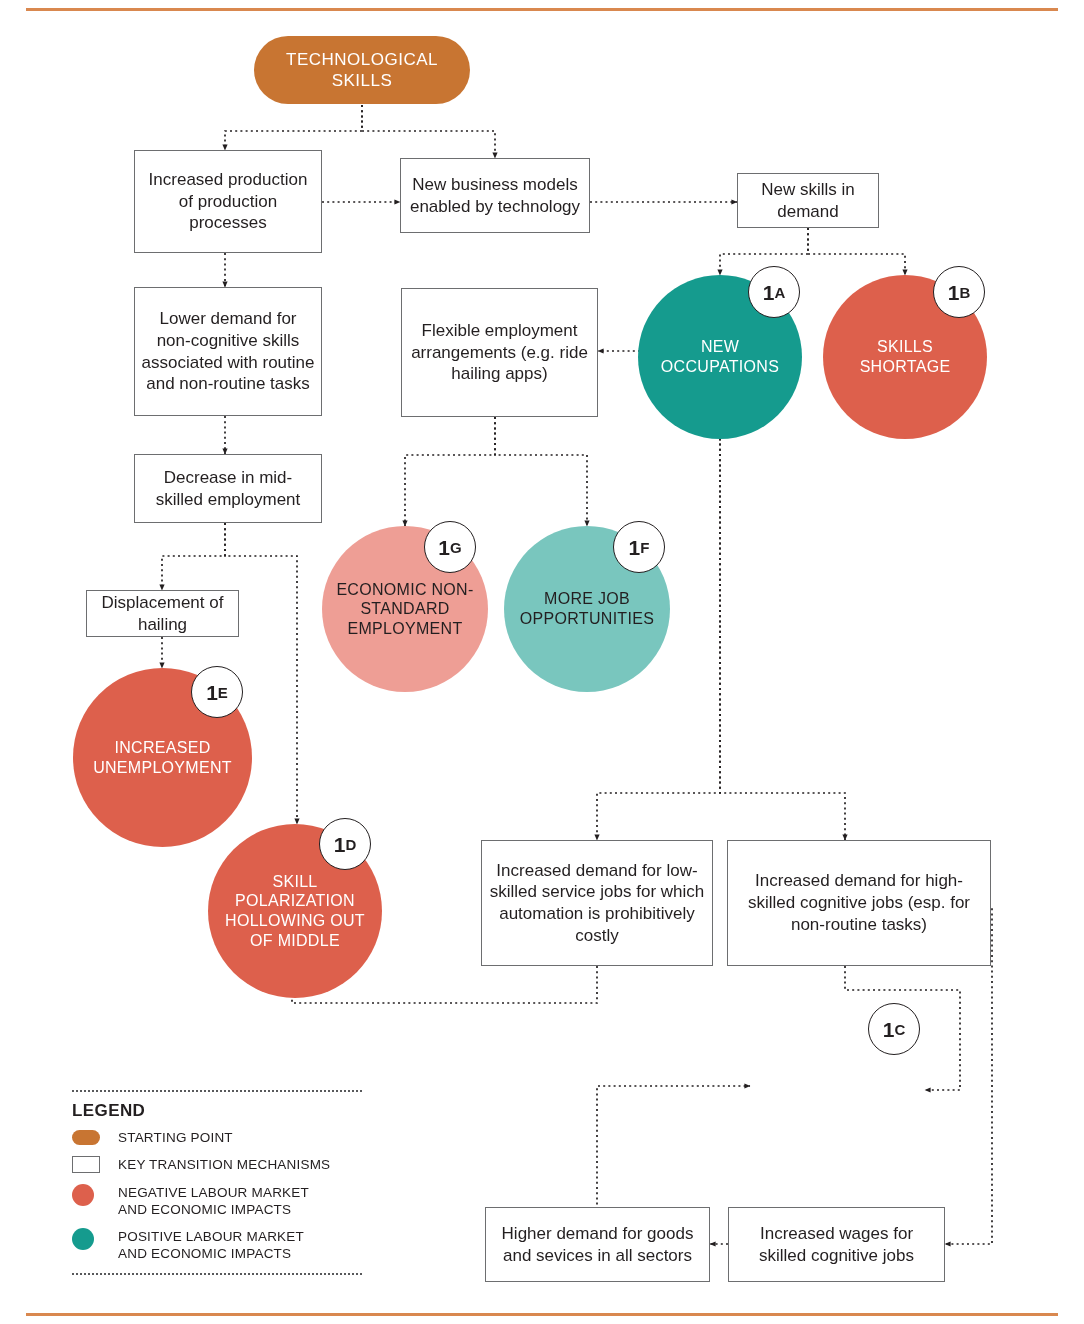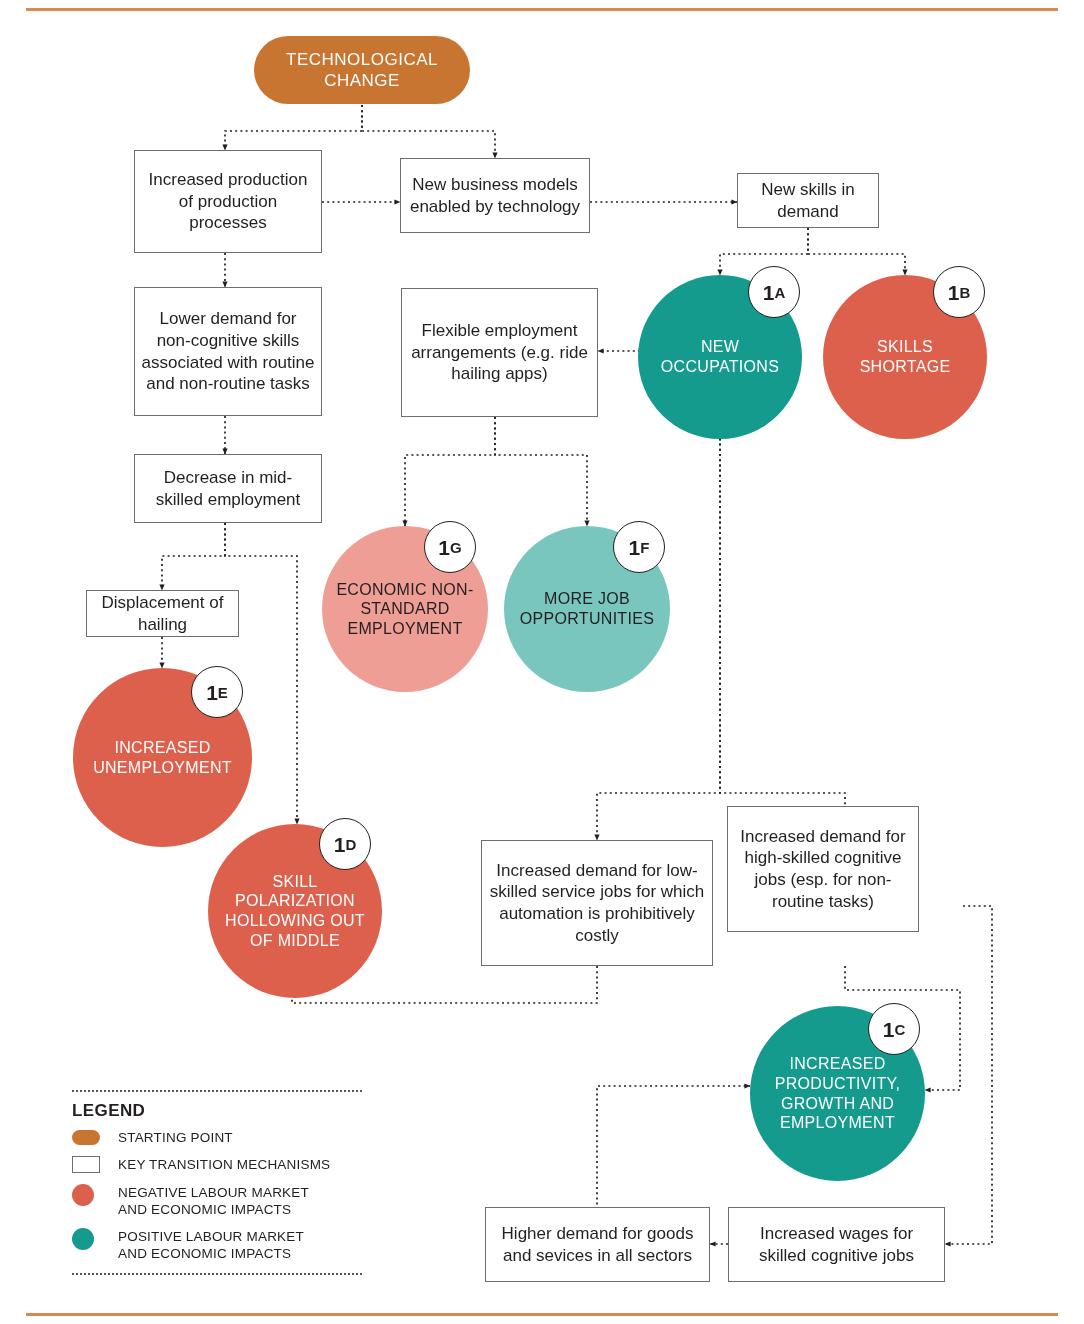--- a/index.html
+++ b/index.html
@@ -202,21 +202,21 @@
 
       <path d="M963,906 L992,906 L992,1244 L945,1244"></path>
 
       <path d="M728,1244 L710,1244"></path>
 
       <path d="M597,1215 L597,1086 L750,1086"></path>
     </g>
   </svg>
 
   <div class="node pill" style="left:254px; top:36px; width:216px; height:68px;justify-content:center;">
-    <span><span>TECHNOLOGICAL</span><br><span>CHANGE</span></span>
+    <span><span>TECHNOLOGICAL</span><br><span>SKILLS</span></span>
   </div>
 
   <div class="node box" style="left:134px; top:150px; width:188px; height:103px;">
     <span>Increased production of production processes</span>
   </div>
 
   <div class="node box" style="left:400px; top:158px; width:190px; height:75px;">
     <span>New business models enabled by technology</span>
   </div>
 
@@ -237,21 +237,21 @@
   </div>
 
   <div class="node box" style="left:86px; top:590px; width:153px; height:47px;">
     <span>Displacement of hailing</span>
   </div>
 
   <div class="node box" style="left:481px; top:840px; width:232px; height:126px;">
     <span>Increased demand for low-skilled service jobs for which automation is prohibitively costly</span>
   </div>
 
-  <div class="node box" style="left:727px; top:806px; width:192px; height:126px;justify-content:flex-end;">
+  <div class="node box" style="left:727px; top:840px; width:264px; height:126px;justify-content:flex-end;">
     <span>Increased demand for high-skilled cognitive jobs (esp. for non-routine tasks)</span>
   </div>
 
   <div class="node box" style="left:485px; top:1207px; width:225px; height:75px;">
     <span>Higher demand for goods and sevices in all sectors</span>
   </div>
 
   <div class="node box" style="left:728px; top:1207px; width:217px; height:75px;">
     <span>Increased wages for skilled cognitive jobs</span>
   </div>
@@ -297,23 +297,20 @@
   </div>
 
   <div class="node circle" style="left:208px; top:824px; width:174px; height:174px; background:#dd604c;">
     <span style="max-width:140px;">SKILL POLARIZATION HOLLOWING OUT OF MIDDLE</span>
   </div>
   <div class="badge" style="left:319px; top:818px; width:52px; height:52px;">
     <span class="b-num">1</span>
       <span class="b-let">D</span>
   </div>
 
-  <div class="node circle" style="left:750px; top:1006px; width:175px; height:175px; background:#159b8e;">
-    <span style="max-width:168px;">INCREASED PRODUCTIVITY, GROWTH AND EMPLOYMENT</span>
-  </div>
   <div class="badge" style="left:868px; top:1003px; width:52px; height:52px;">
     <span class="b-num">1</span>
       <span class="b-let">C</span>
   </div>
 
   <div id="legend">
     <div class="legend-rule"></div>
     <div class="legend-title">LEGEND</div>
 
     <div class="legend-row">

